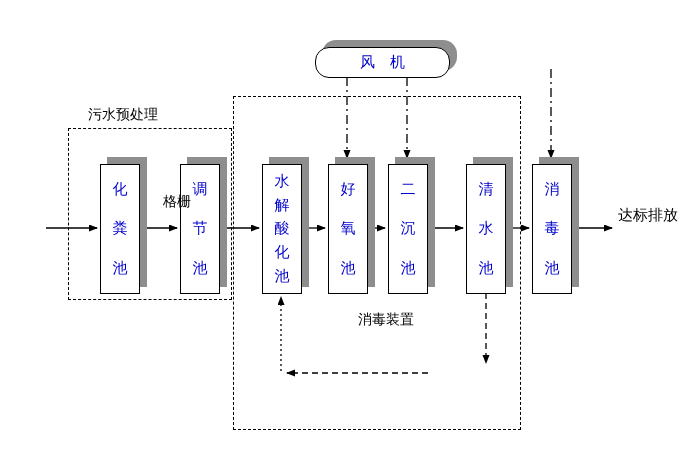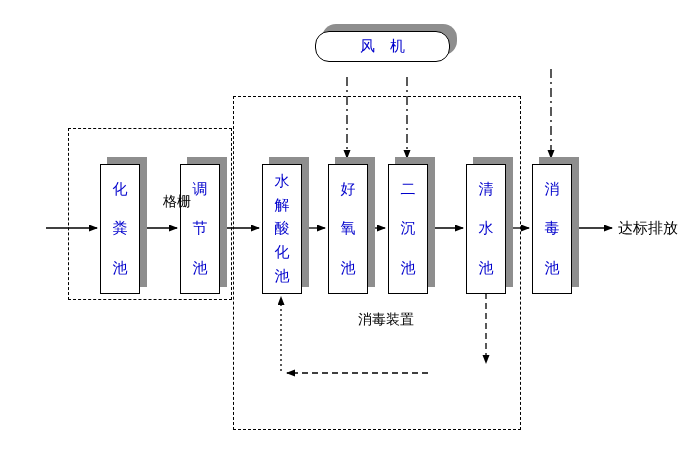--- a/index.html
+++ b/index.html
@@ -28,30 +28,30 @@
     display:flex;flex-direction:column;justify-content:space-around;align-items:center;
     height:100%;width:100%;box-sizing:border-box;padding:5px 0;
     color:var(--box-text);font-size:15px;line-height:1;
   }
 
   .hbox{
     position:absolute;background:#fff;border:1px solid var(--line);
     box-shadow:7px -7px 0 0 var(--shadow);display:flex;align-items:center;justify-content:center;
     color:var(--box-text);font-size:15px;z-index:3;
   }
-  .fan{left:315px;top:31px;width:133px;height:29px;border-radius:14px;}
+  .fan{left:315px;top:47px;width:133px;height:29px;border-radius:14px;}
   .dis-device{left:487px;top:41px;width:122px;height:27px;}
   .sludge-box{left:428px;top:367px;width:76px;height:32px;}
 
   .lbl{position:absolute;color:#000;font-size:14px;z-index:4;white-space:nowrap;}
   .influent{left:8px;top:206px;width:34px;font-size:15px;line-height:1.35;white-space:normal;}
   .pre-label{left:88px;top:106px;}
   .grid-label{left:141px;top:193px;margin-left:22px;}
   .sludge-return-label{left:358px;top:311px;}
-  .effluent{left:618px;top:219px;font-size:15px;}
+  .effluent{left:618px;top:206px;font-size:15px;}
 </style>
 </head>
 <body>
 
 <div class="canvas">
 
   <div class="grp grp-pre"></div>
   <div class="grp grp-main"></div>
 
   <svg class="lines" width="700" height="450" viewBox="0 0 700 450">
@@ -129,17 +129,18 @@
       </div>
   </div>
   <div class="tank t-dis">
     <div class="vtext">
         <span>消</span>
         <span>毒</span>
         <span>池</span>
       </div>
   </div>
 
+  <div class="lbl pre-label">污水预处理</div>
   <div class="lbl grid-label">格栅</div>
   <div class="lbl sludge-return-label">消毒装置</div>
   <div class="lbl effluent">达标排放</div>
 
 </div>
 
 </body></html>

